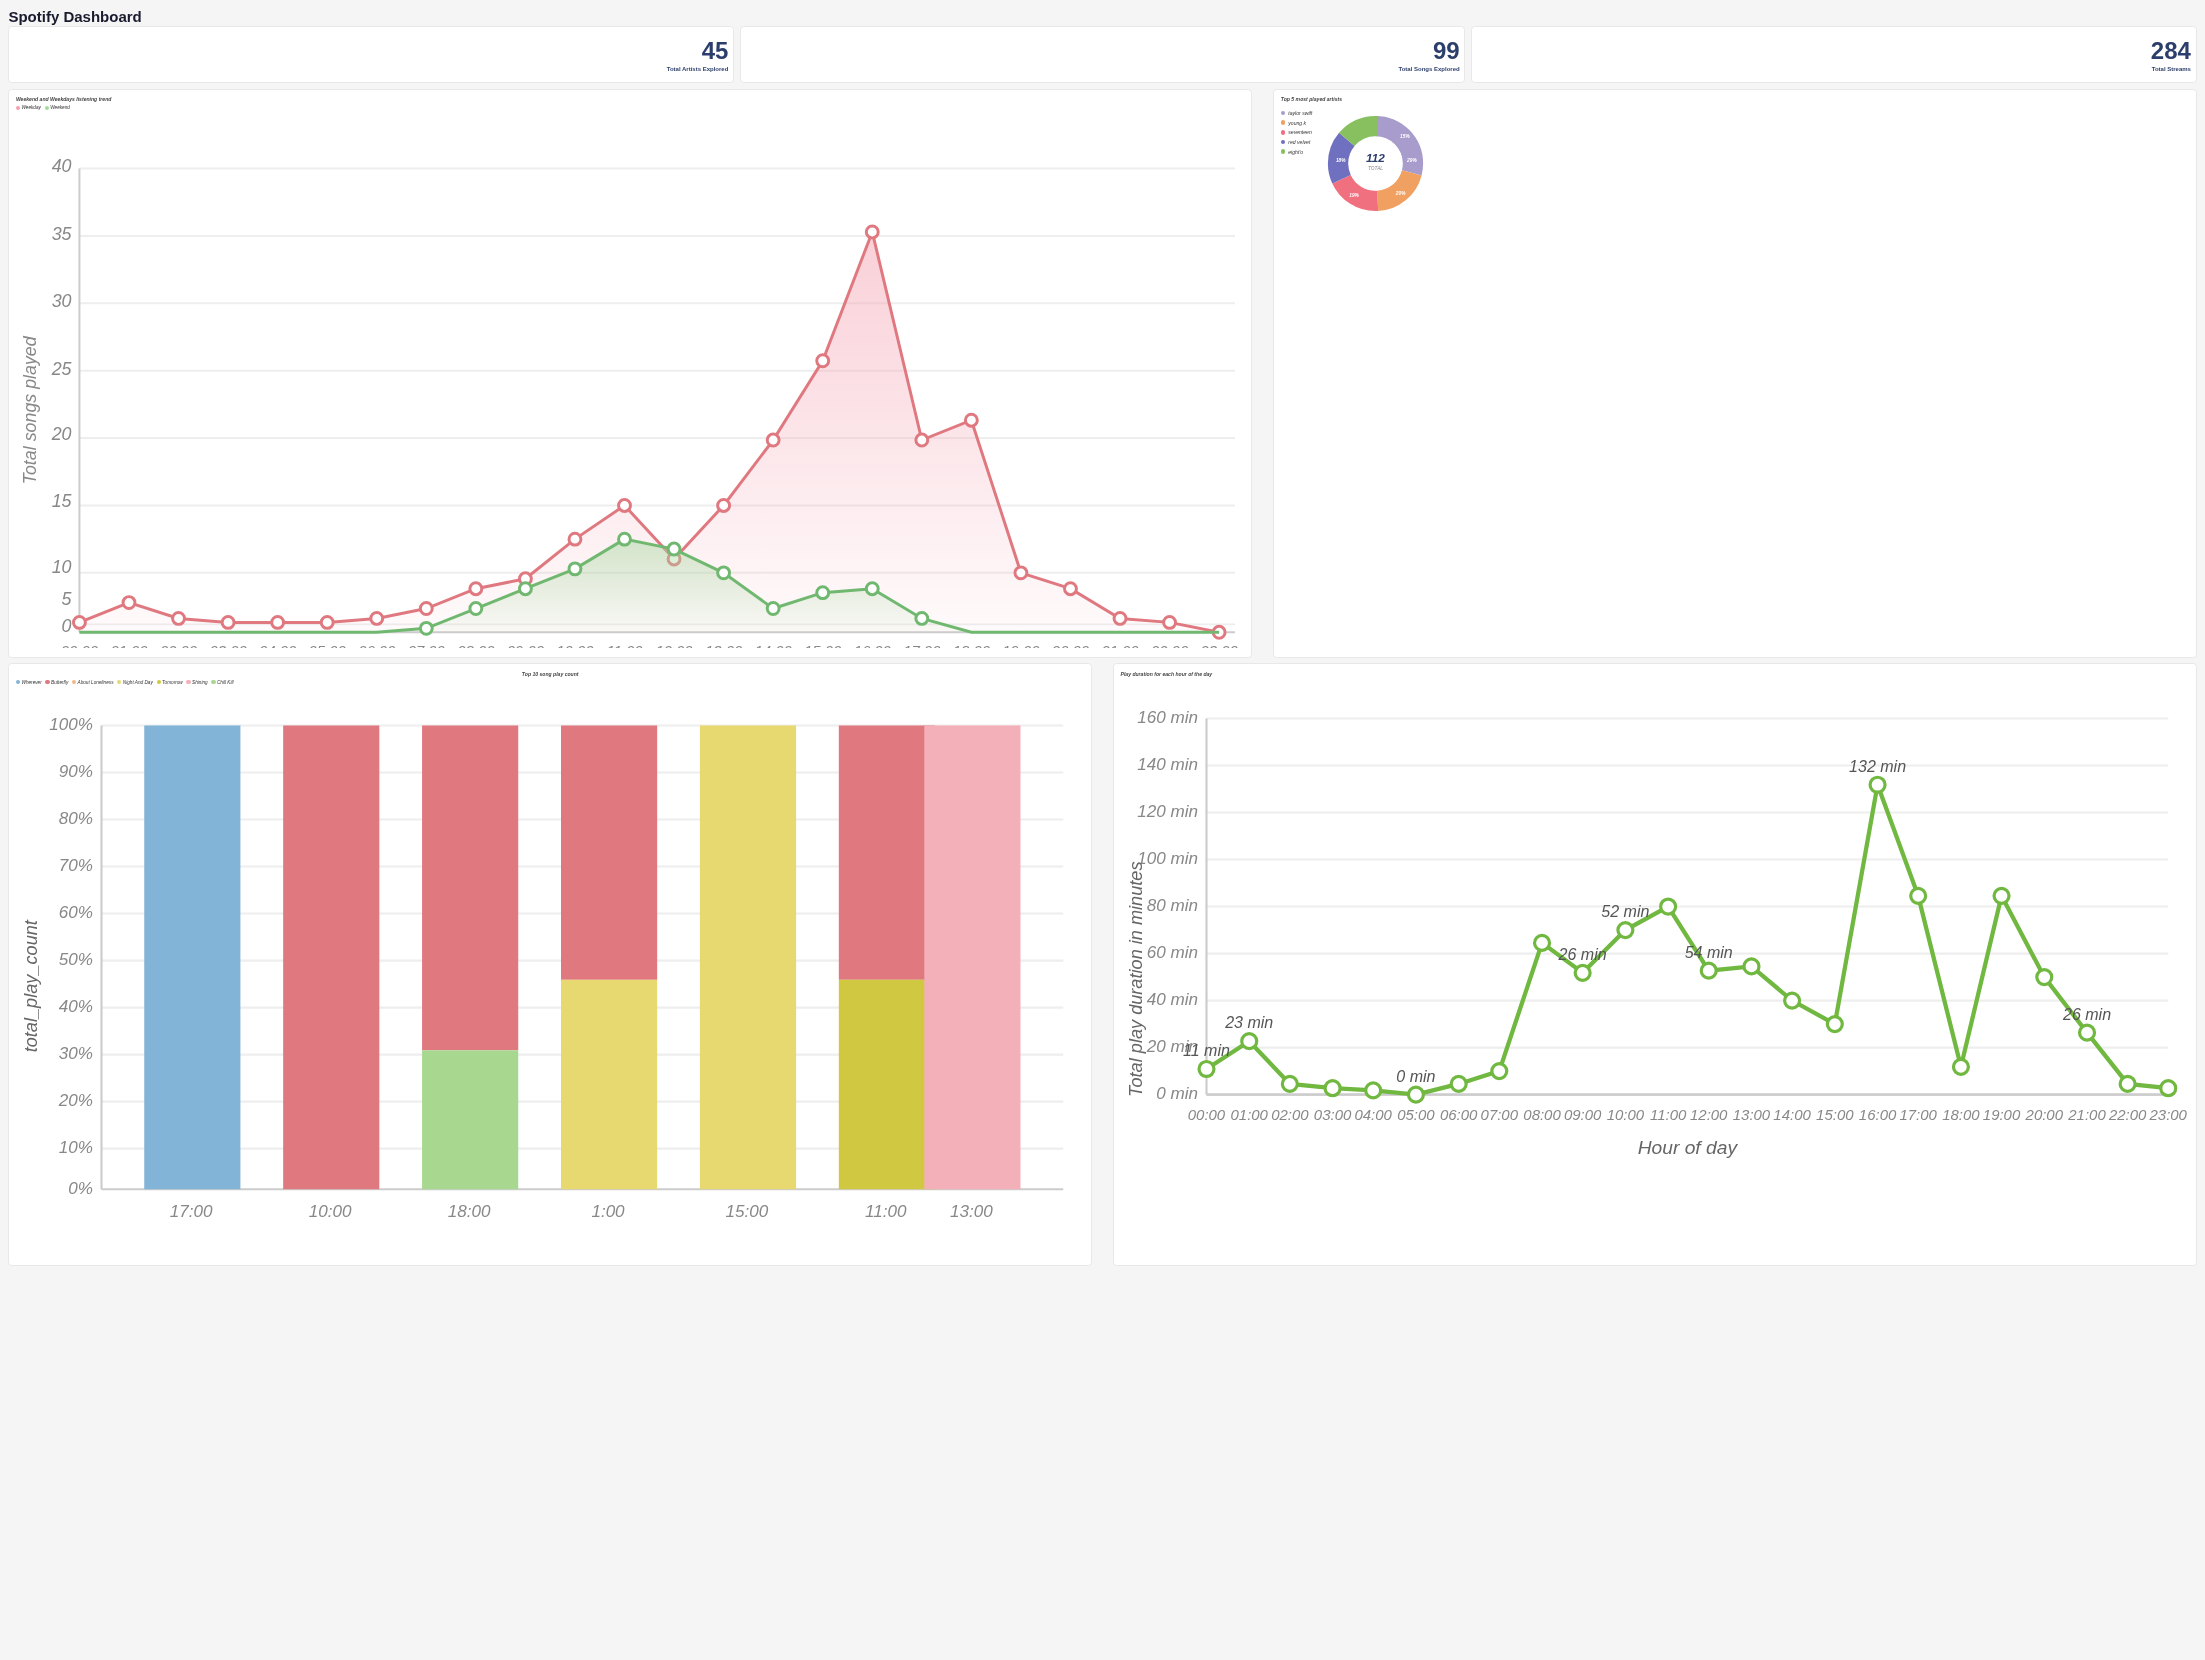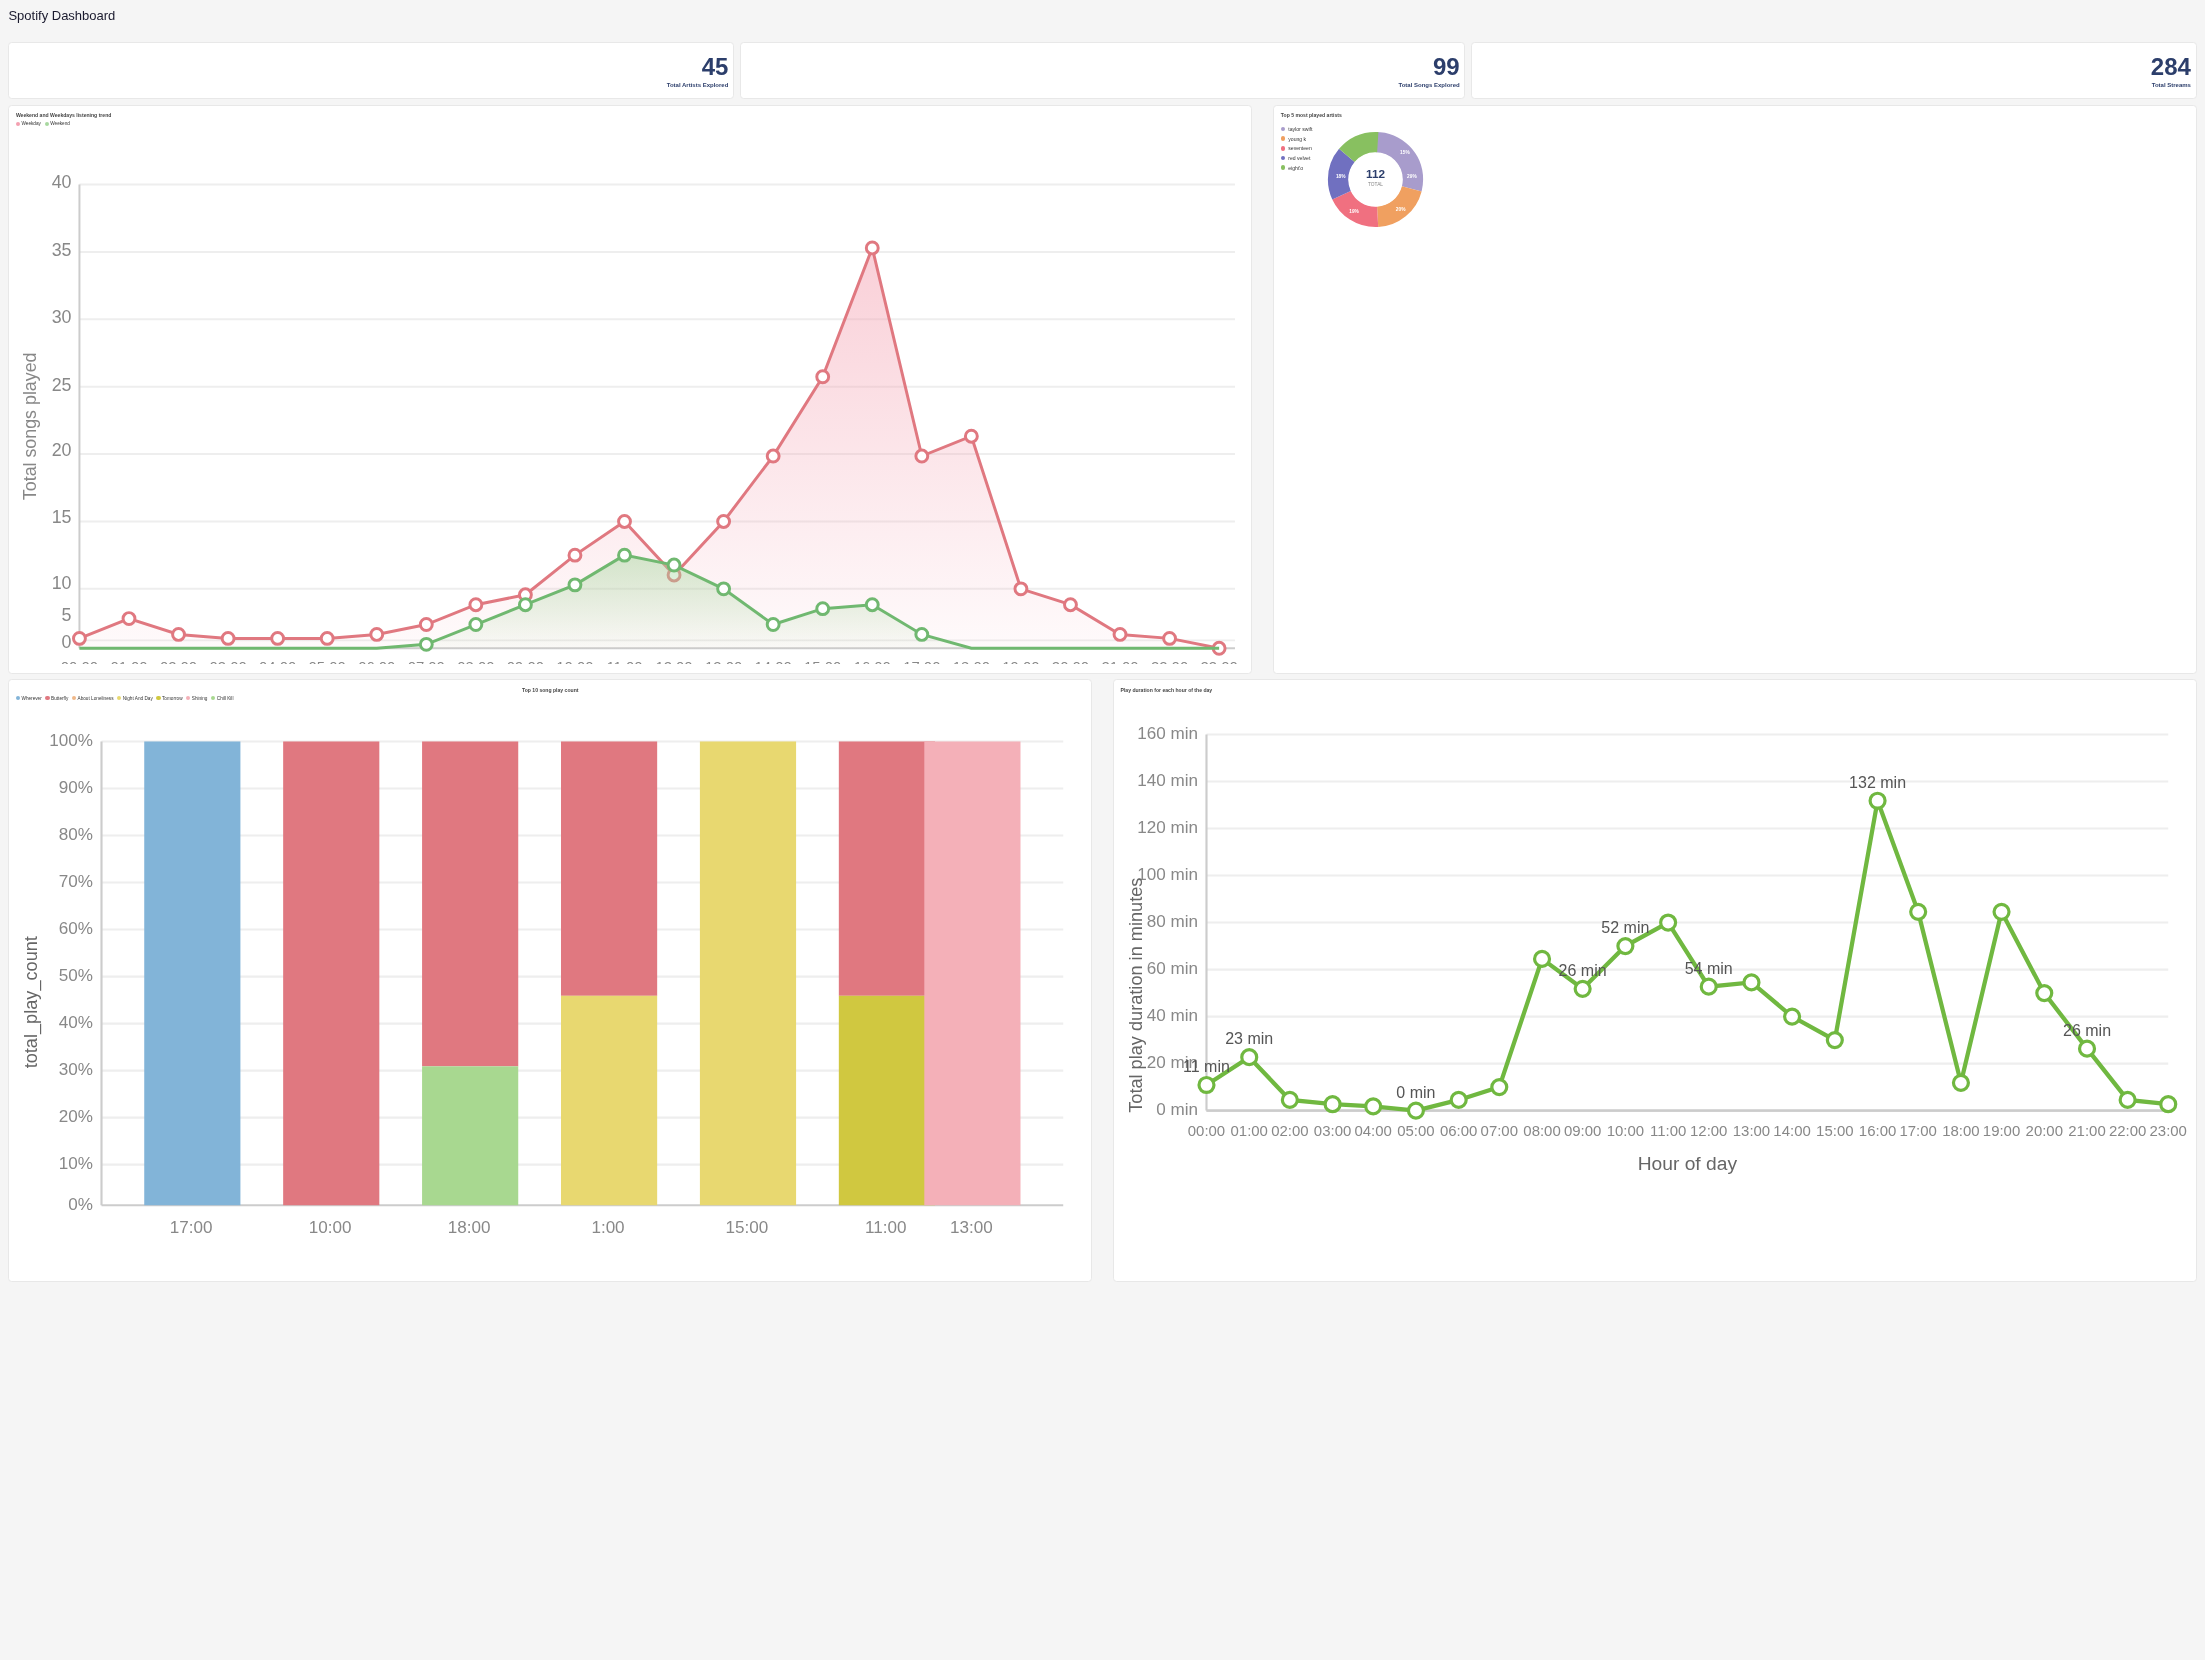--- a/index.html
+++ b/index.html
@@ -1,28 +1,28 @@
 <!DOCTYPE html>
 <html style="font-size:7.5px"><head>
   <meta charset="utf-8">
   <style>
     * { box-sizing: border-box; margin: 0; padding: 0; }
     body { font-family: 'Segoe UI', Arial, sans-serif; background: #f5f5f5; padding: 8.4px; color: #333; }
-    h1 { font-size: 13px; font-weight: 400; margin-bottom: 19px; color: #1a1a2e; }
+    h1 { font-size: 15px; font-weight: 700; margin-bottom: 1px; color: #1a1a2e; }
 
     .stat-row { display: flex; gap: 5.6px; margin-bottom: 5.6px; }
     .stat-card {
       flex: 1; background: #fff; border-radius: 3.7px; border: 0.5px solid #e8e8e8;
       display: flex; flex-direction: column; align-items: flex-end; justify-content: center;
       padding: 10.3px 4.7px;
     }
     .stat-number { font-size: 24px; font-weight: 700; color: #2c3e6b; line-height: 1.1; }
     .stat-label { font-size: 6px; font-weight: 600; color: #2c3e6b; margin-top: 1.9px; text-align: center; }
 
-    .chart-row { display: flex; gap: 21px; margin-bottom: 5.6px; }
+    .chart-row { display: flex; gap: 21px; margin-bottom: 5.6px; font-style: italic; }
     .chart-card {
       background: #fff; border-radius: 3.7px; border: 0.5px solid #e8e8e8; padding: 6.5px;
     }
     .chart-card.left { flex: 1.15; }
     .chart-card.right { flex: 0.85; }
     .chart-card.full-left { flex: 1; text-align: center; }
     .chart-card.full-right { flex: 1; }
 
     .chart-title { font-size: 5.1px; font-weight: 600; color: #444; margin-bottom: 2.8px; }
     .legend { display: flex; flex-wrap: wrap; gap: 3.7px; margin-bottom: 2.8px; font-size: 4.7px; align-items: center; }

